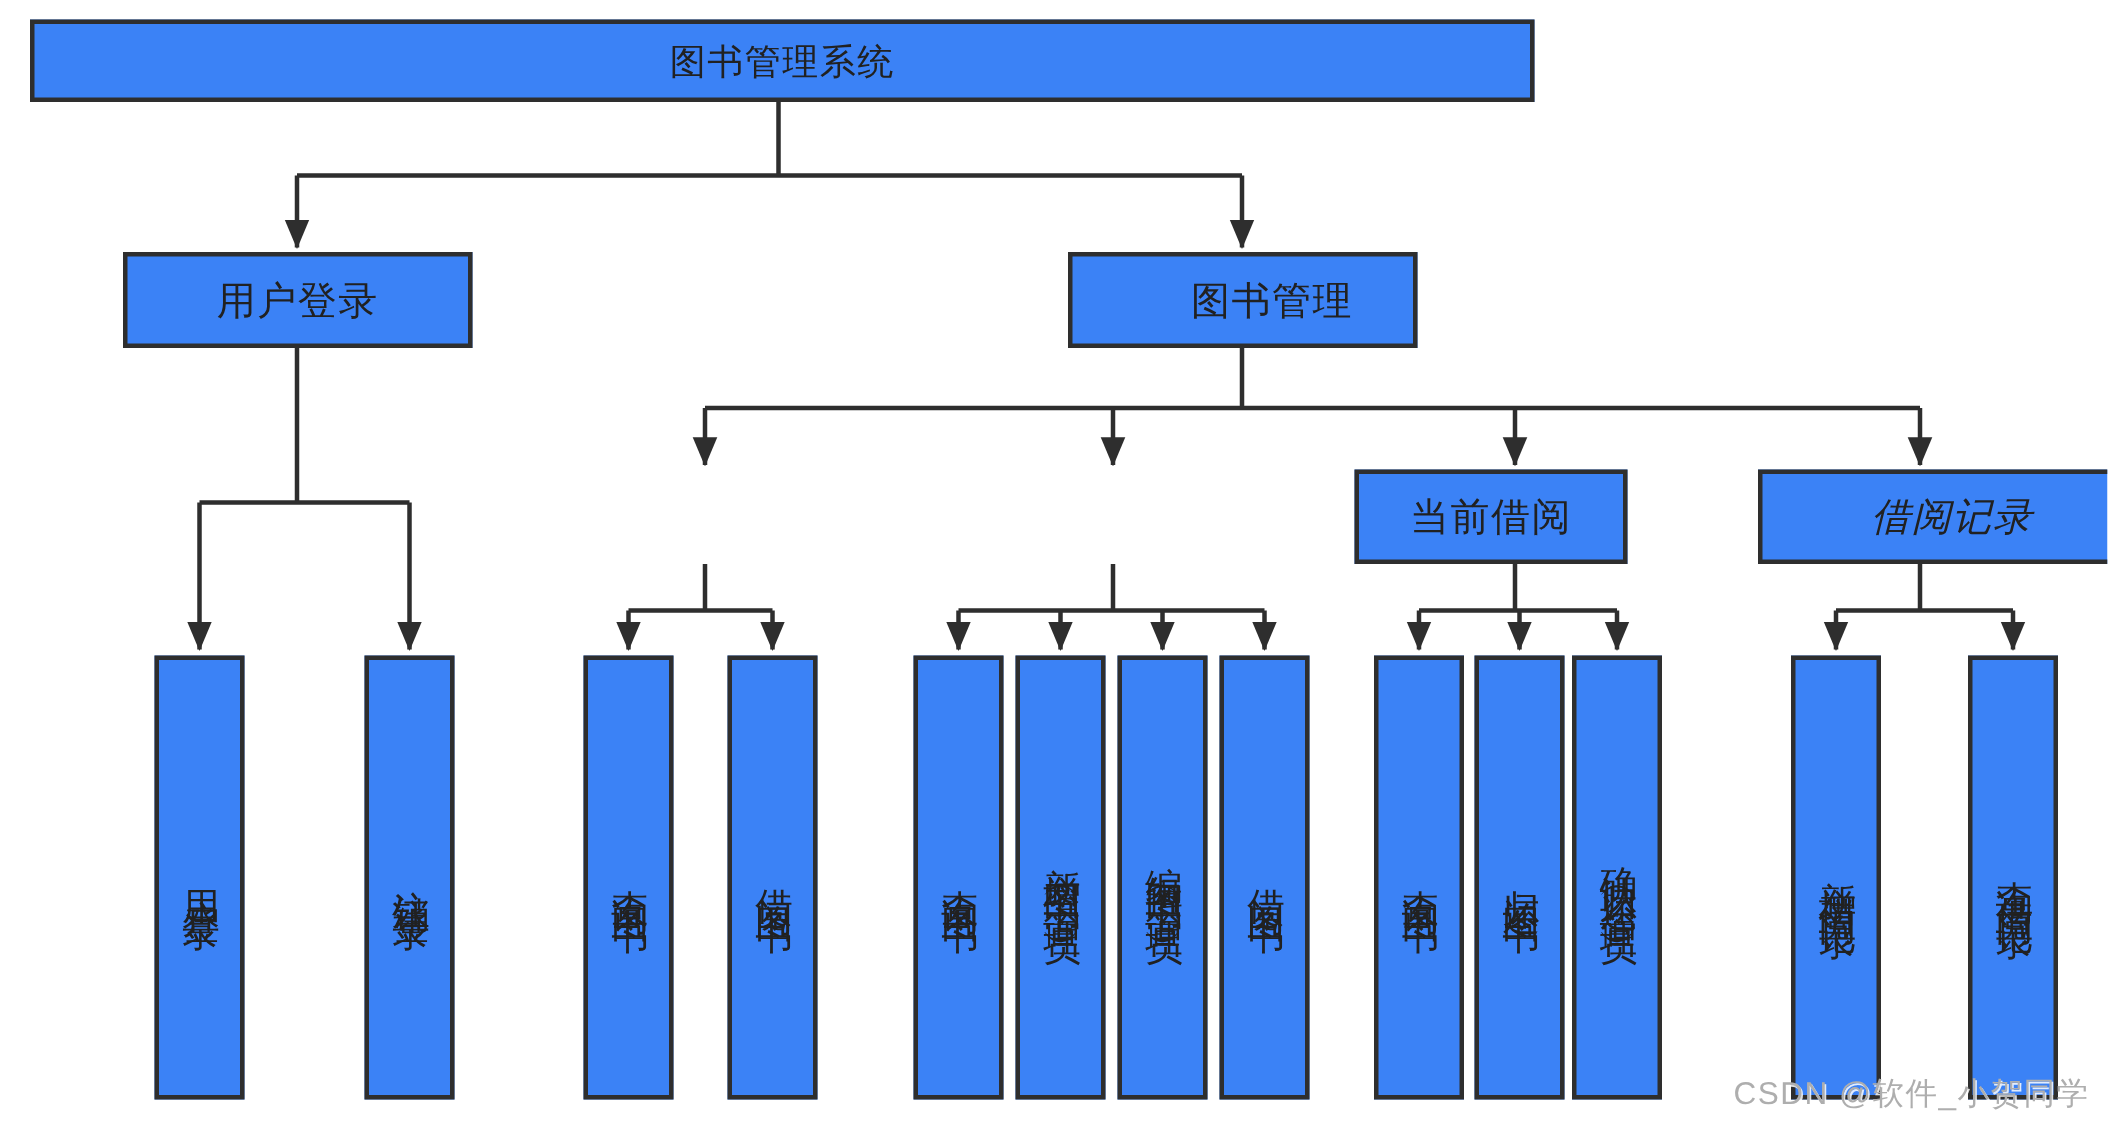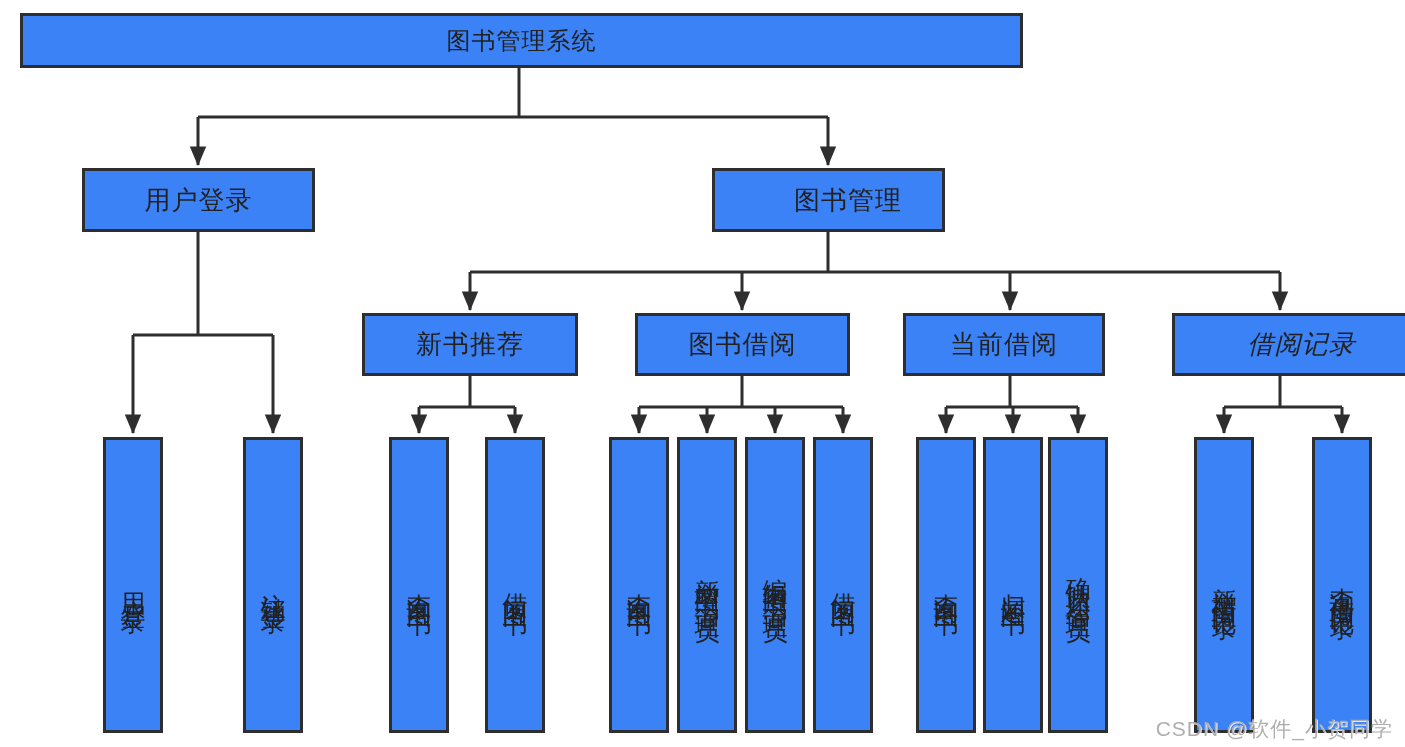--- a/index.html
+++ b/index.html
@@ -93,23 +93,21 @@
       <path d="M1224,407 V433" marker-end="url(#ah)"></path>
       <path d="M1342,407 V433" marker-end="url(#ah)"></path>
     </g>
   </svg>
 
   <div class="node hnode root-node" style="left:20px; top:13px; width:1003px; height:55px;">图书管理系统</div>
 
   <div class="node hnode" style="left:82px; top:168px; width:233px; height:64px;">用户登录</div>
   <div class="node hnode" style="left:712px; top:168px; width:233px; height:64px;padding-left:39px;">图书管理</div>
 
-  <div class="node hnode" style="left:362px; top:313px; width:216px; height:63px;">新书推荐</div>
-  <div class="node hnode" style="left:635px; top:313px; width:215px; height:63px;">图书借阅</div>
-  <div class="node hnode" style="left:903px; top:313px; width:202px; height:63px;">当前借阅</div>
+  <div class="node hnode" style="left:903px; top:313px; width:182px; height:63px;">当前借阅</div>
   <div class="node hnode" style="left:1172px; top:313px; width:259px; height:63px;font-style:italic;">借阅记录</div>
 
   <div class="node vnode" style="left:103px; top:437px; width:60px; height:296px;">用户登录</div>
   <div class="node vnode" style="left:243px; top:437px; width:60px; height:296px;">注销登录</div>
 
   <div class="node vnode" style="left:389px; top:437px; width:60px; height:296px;">查询图书</div>
   <div class="node vnode" style="left:485px; top:437px; width:60px; height:296px;">借阅图书</div>
 
   <div class="node vnode" style="left:609px; top:437px; width:60px; height:296px;">查询图书</div>
   <div class="node vnode" style="left:677px; top:437px; width:60px; height:296px;">新增图书（管理员）</div>

